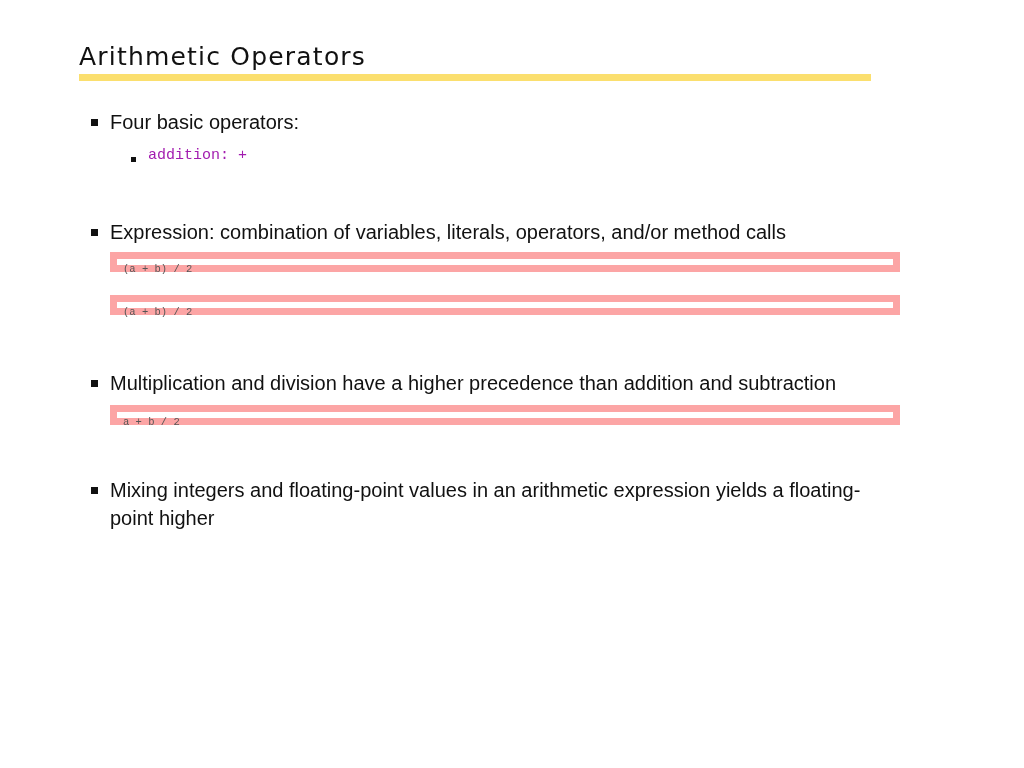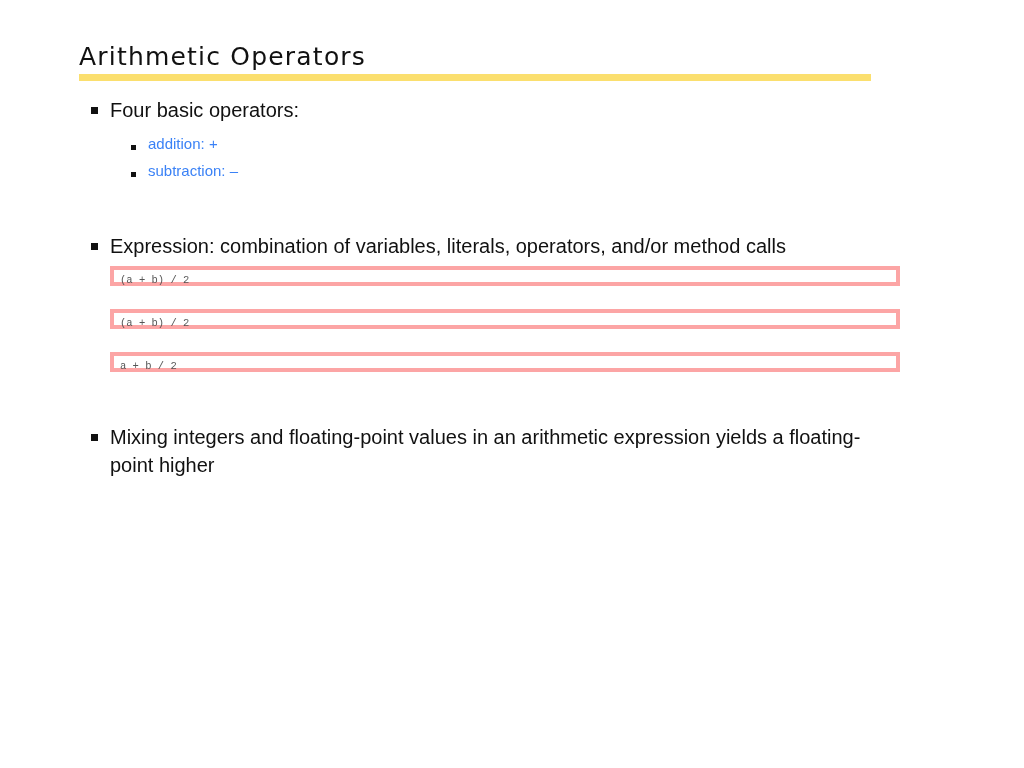--- a/index.html
+++ b/index.html
@@ -1,62 +1,61 @@
 <!DOCTYPE html>
 <html><head>
 <meta charset="utf-8">
 <style>
   html, body { margin: 0; padding: 0; background: #ffffff; }
   body { width: 1024px; height: 768px; position: relative; overflow: hidden; font-family: "Liberation Sans", sans-serif; color: #111; }
   .title { position: absolute; left: 79px; top: 36px; font-family: "DejaVu Sans", sans-serif; font-weight: normal; font-size: 25px; letter-spacing: 1.2px; color: #111; margin-top: 6px; }
   .title-bar { position: absolute; left: 79px; top: 74px; width: 792px; height: 7px; background: #fbdf6e; }
-  .content { position: absolute; left: 88px; top: 96px; width: 830px; }
+  .content { position: absolute; left: 88px; top: 108px; width: 830px; }
   .l1 { position: relative; padding-left: 22px; font-size: 20px; line-height: 28px; color: #111; margin-top: 39px; }
   .l1 .bullet { position: absolute; left: 3px; top: 11px; width: 7px; height: 7px; background: #111; }
-  .l2 { position: relative; padding-left: 60px; font-size: 15px; line-height: 26.5px; color: #3b82f6; }
+  .l2 { position: relative; padding-left: 60px; font-size: 15px; line-height: 26.5px; color: #a21caf; font-family: Liberation Mono, monospace; }
   .l2 .bullet { position: absolute; left: 43px; top: 14px; width: 5px; height: 5px; background: #111; }
-  .code { margin-left: 22px; width: 790px; height: 20px; border: 4px solid #fca5a5; background: #fff; box-sizing: border-box; padding-left: 6px; font-family: "Liberation Mono", monospace; font-size: 10.5px; line-height: 20px; color: #555; white-space: pre; }
+  .code { margin-left: 22px; width: 790px; height: 20px; border: 7px solid #fca5a5; background: #fff; box-sizing: border-box; padding-left: 6px; font-family: "Liberation Mono", monospace; font-size: 10.5px; line-height: 20px; color: #555; white-space: pre; }
 </style>
 </head>
 <body>
 
 <div class="title">Arithmetic Operators</div>
 <div class="title-bar"></div>
 
 <div class="content">
 
   <div class="l1" style="margin-top:0;">
     <span class="bullet"></span>
     <span>Four basic operators:</span>
   </div>
   <div style="height:7px"></div>
   <div class="l2">
     <span class="bullet"></span>
     <span>addition:</span>
     <span>+</span>
   </div>
-  <div class="l2">
-    <span class="bullet"></span>
-    <span>subtraction:</span>
-    <span>–</span>
-  </div>
 
   <div style="height:9px"></div>
   <div class="l1">
     <span class="bullet"></span>
     <span>Expression: combination of variables, literals, operators, and/or method calls</span>
   </div>
   <div style="height:6px"></div>
   <div class="code">(a + b) / 2</div>
 
   <div style="height:15px"></div>
   <div style="height:8px"></div>
   <div class="code">(a + b) / 2</div>
 
   <div style="height:15px"></div>
+  <div class="l1">
+    <span class="bullet"></span>
+    <span>Multiplication and division have a higher precedence than addition and subtraction</span>
+  </div>
   <div style="height:8px"></div>
   <div class="code">a + b / 2</div>
 
   <div style="height:12px"></div>
   <div class="l1">
     <span class="bullet"></span>
     <span>Mixing integers and floating-point values in an arithmetic expression yields a floating-</span><br>
     <span>point higher</span>
   </div>
   <div style="height:11px"></div>

